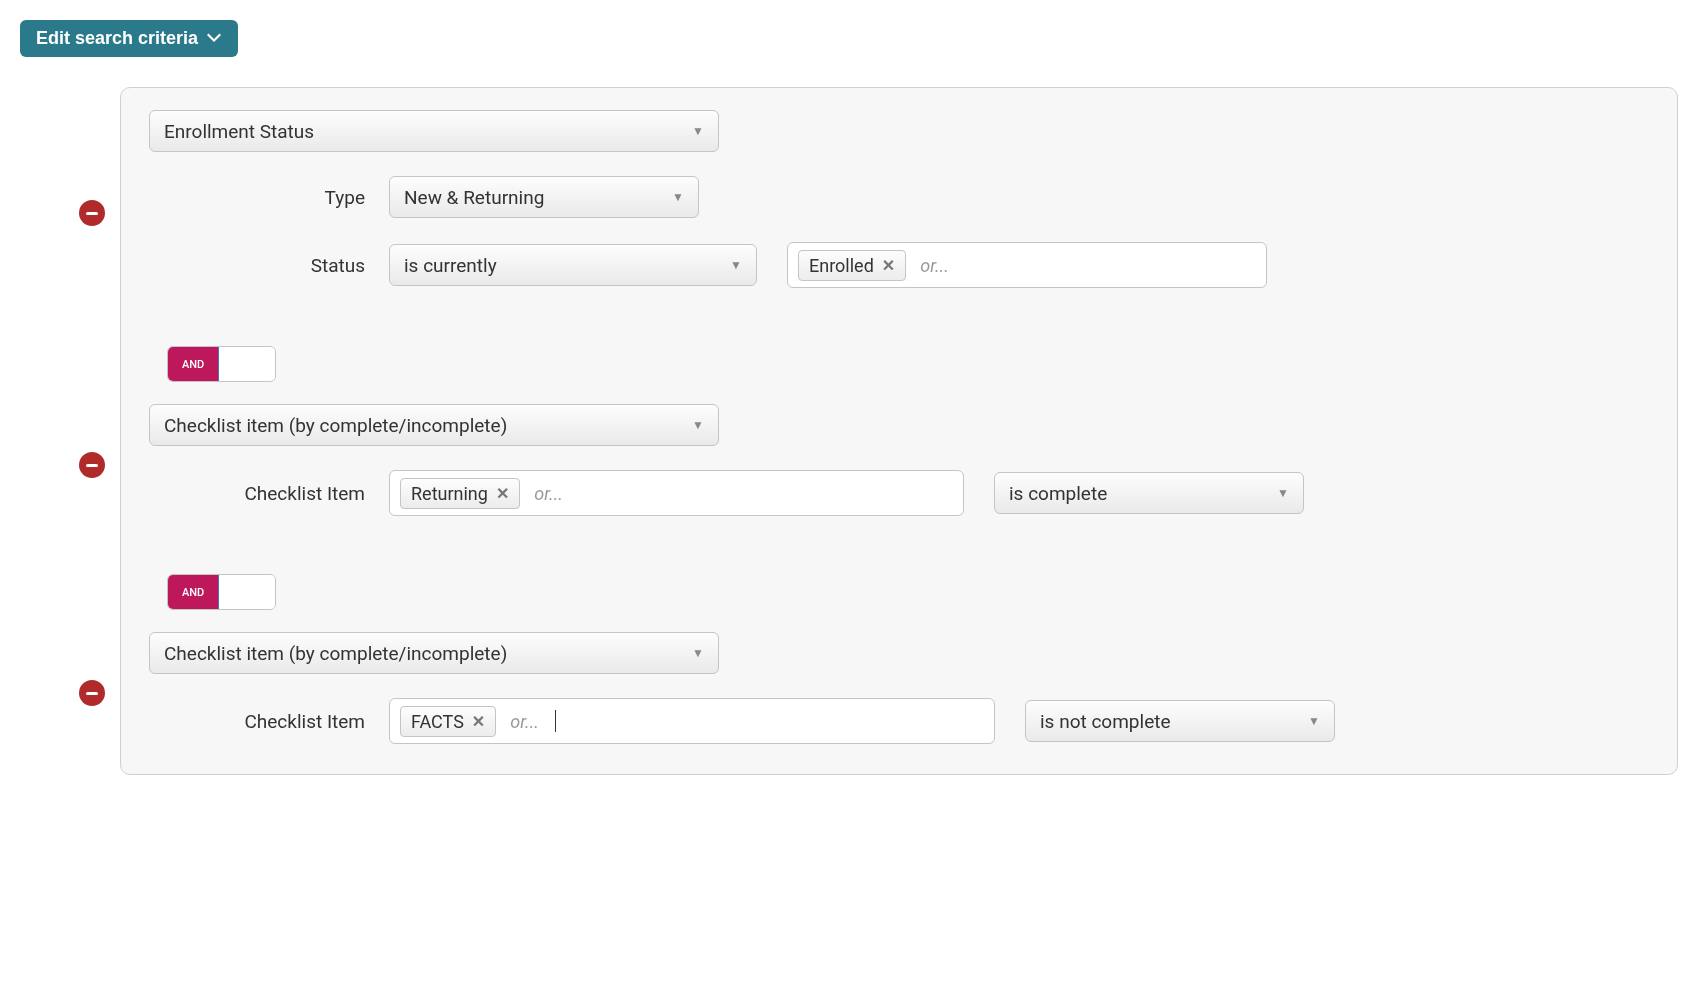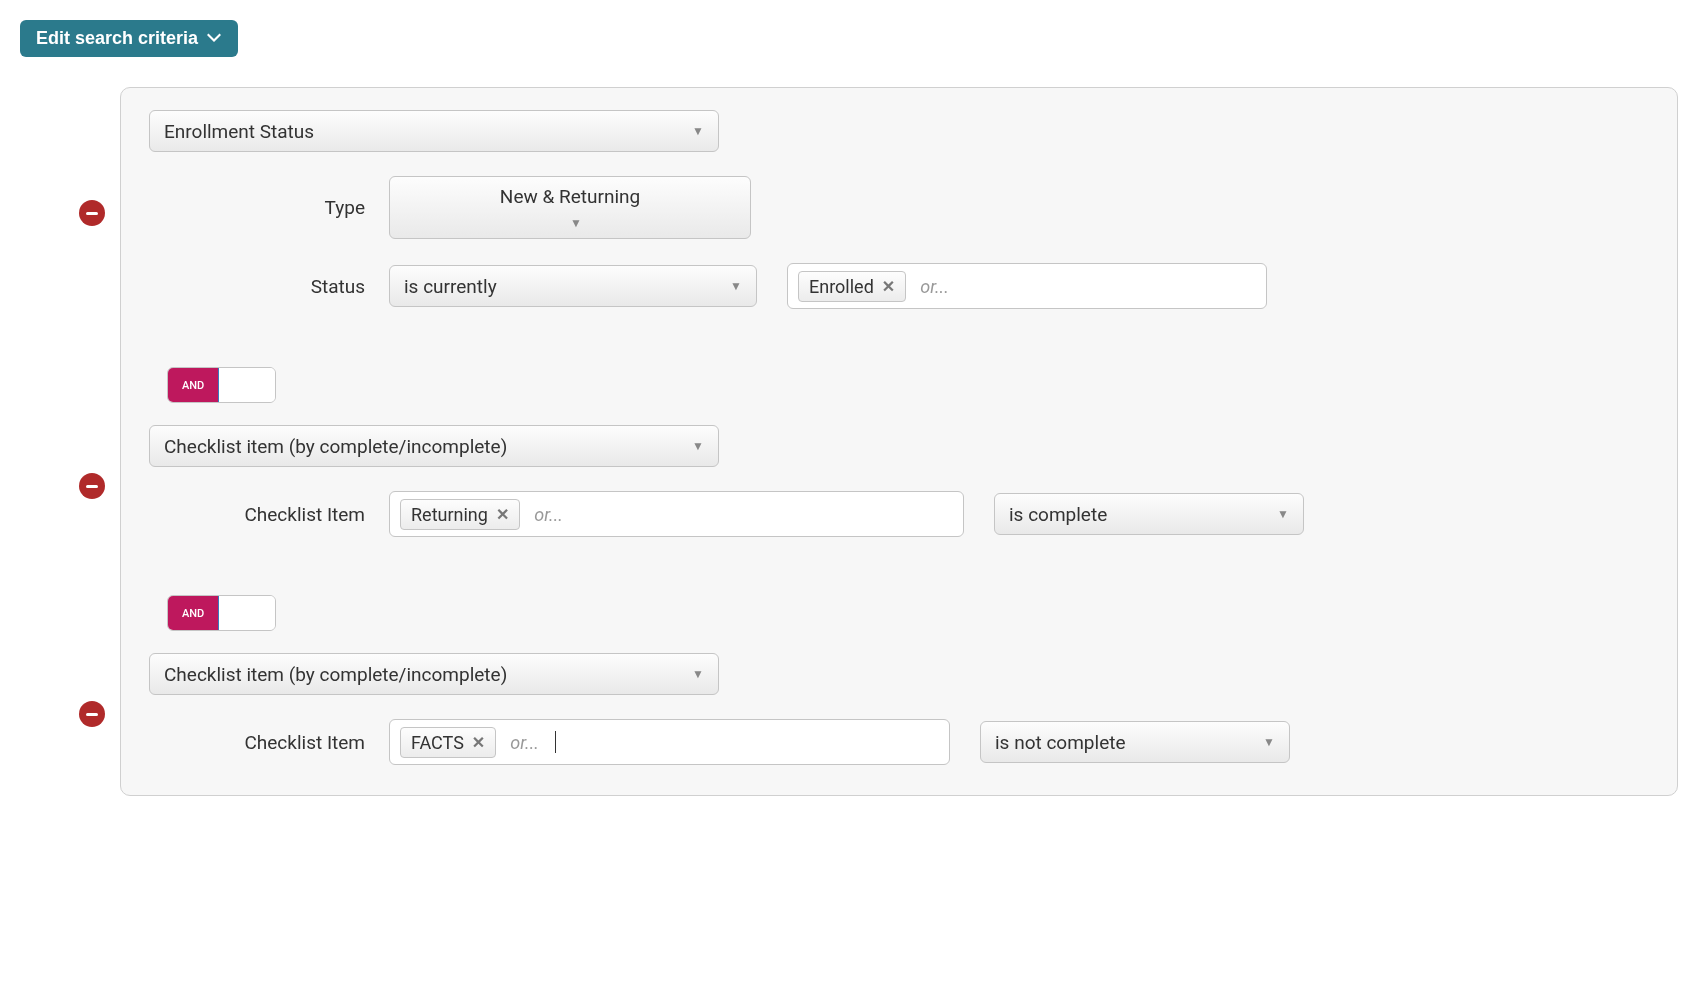--- a/index.html
+++ b/index.html
@@ -176,21 +176,21 @@
   <div class="criteria-group">
     <div class="remove-icon" style="top:90px;"></div>
 
     <div class="select-box" style="width:570px;">
       <span>Enrollment Status</span>
       <span class="arrow">▼</span>
     </div>
 
     <div class="field-row">
       <div class="field-label">Type</div>
-      <div class="select-box" style="width:362px;flex-direction:column;">
+      <div class="select-box" style="width:310px;">
         <span>New &amp; Returning</span>
         <span class="arrow">▼</span>
       </div>
     </div>
 
     <div class="field-row">
       <div class="field-label">Status</div>
       <div class="select-box" style="width:368px;">
         <span>is currently</span>
         <span class="arrow">▼</span>
@@ -246,21 +246,21 @@
   <div class="criteria-group" style="margin-bottom:0;">
     <div class="remove-icon" style="top:48px;"></div>
 
     <div class="select-box" style="width:570px;">
       <span>Checklist item (by complete/incomplete)</span>
       <span class="arrow">▼</span>
     </div>
 
     <div class="field-row">
       <div class="field-label">Checklist Item</div>
-      <div class="tag-input" style="width:561px;">
+      <div class="tag-input" style="width:606px;">
         <span class="tag">
           <span>FACTS</span>
           <span class="tag-close">✕</span>
         </span>
         <span class="tag-placeholder">or...</span>
           <span class="cursor-line"></span>
       </div>
       <div class="select-box" style="width:310px; margin-left:30px;">
         <span>is not complete</span>
         <span class="arrow">▼</span>

